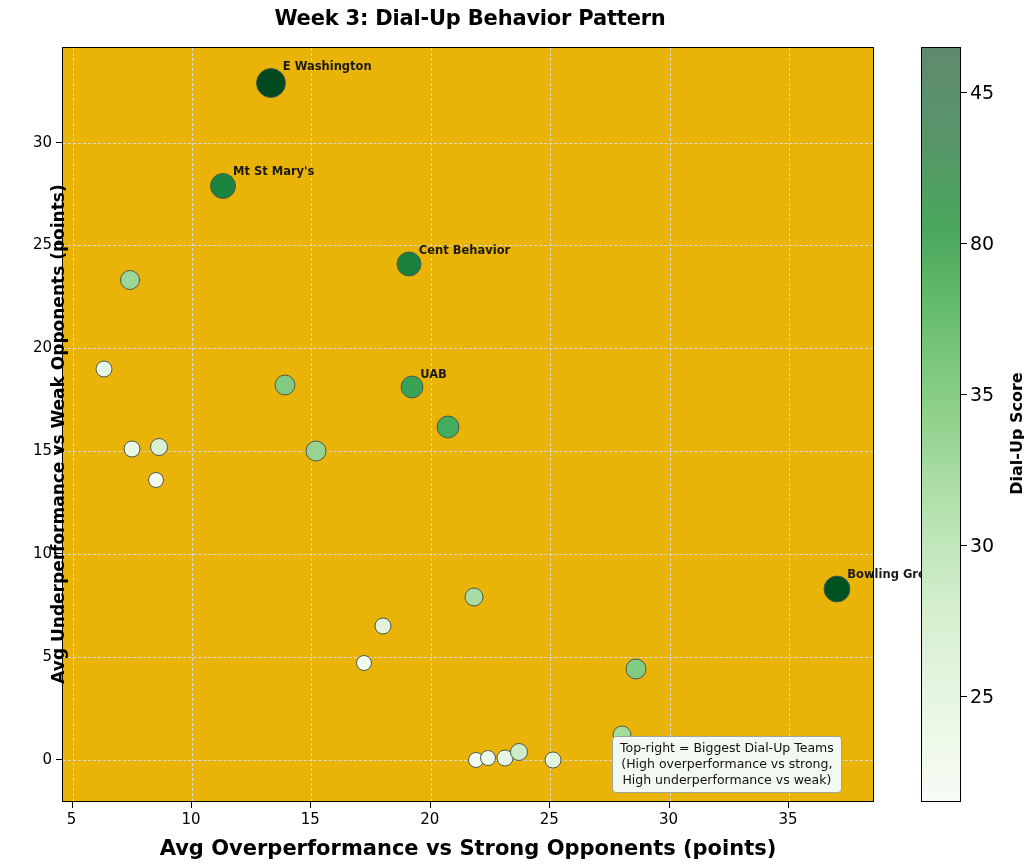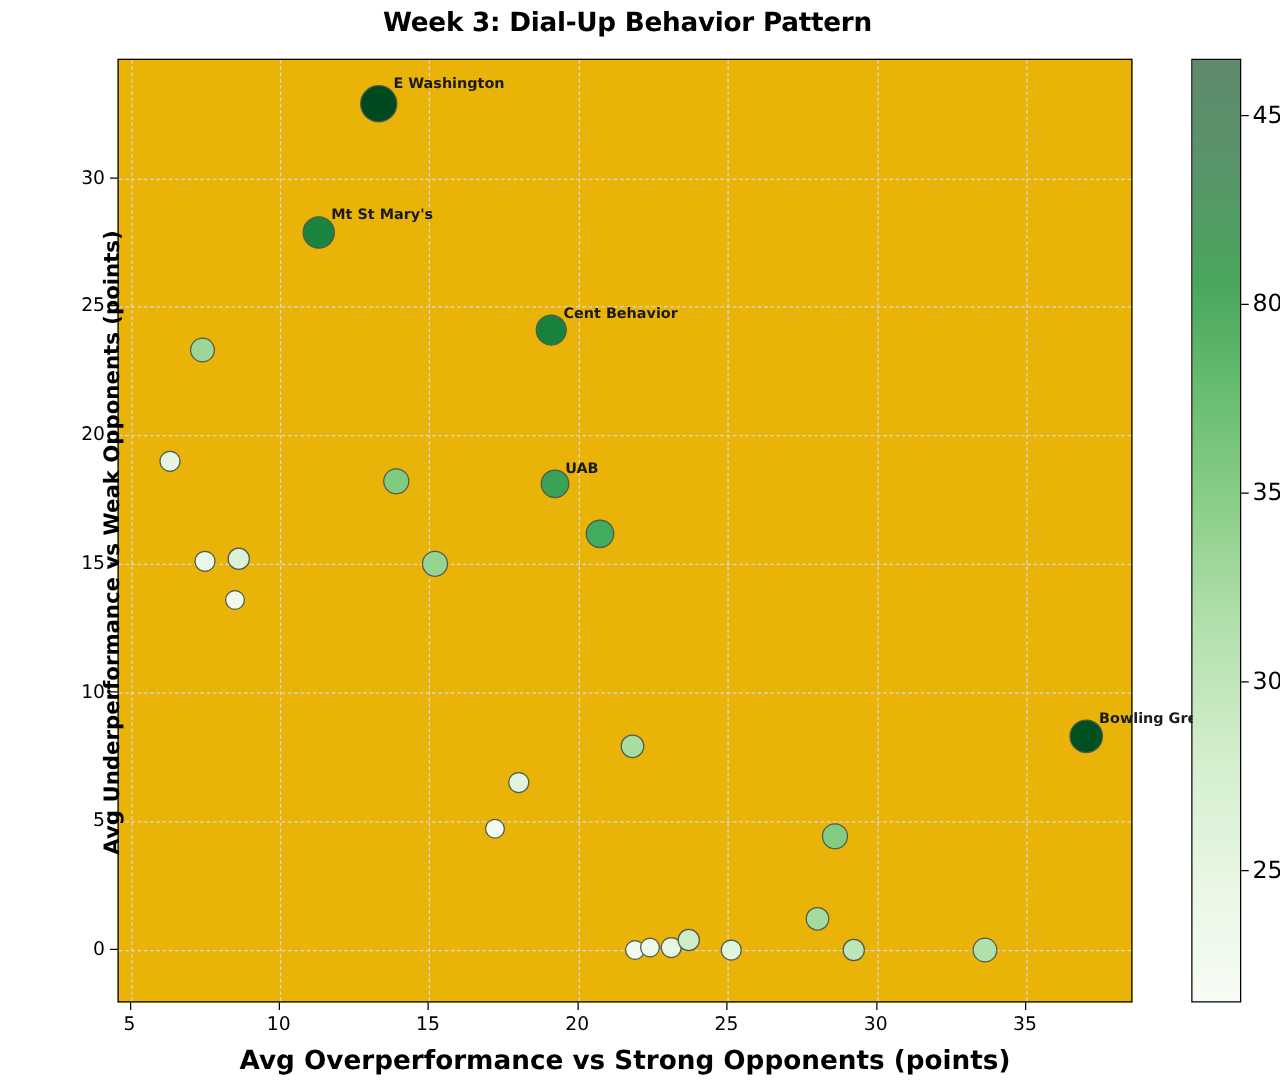--- a/index.html
+++ b/index.html
@@ -12,21 +12,20 @@
     height: 864px;
     font-family: "DejaVu Sans", sans-serif;
     overflow: hidden;
     position: relative;
   }
   #figure {
     position: absolute;
     left: 0; top: 0;
     width: 980px;
     height: 864px;
-    margin-left: 32px;
   }
   #chart-title {
     position: absolute;
     left: 0;
     top: 6px;
     width: 940px;
     text-align: center;
     font-size: 21px;
     font-weight: bold;
     color: #000000;
@@ -296,20 +295,23 @@
       <div class="ytick-label" style="top: 347.354px; width: 40px; left: 52px; margin-left: -40px;">20</div>
       <div class="ytick-mark" style="top: 244.493px;"></div>
       <div class="ytick-label" style="top: 244.493px; width: 40px; left: 52px; margin-left: -40px;">25</div>
       <div class="ytick-mark" style="top: 141.632px;"></div>
       <div class="ytick-label" style="top: 141.632px; width: 40px; left: 52px; margin-left: -40px;">30</div>
     </div>
 
   <div id="xlabel">Avg Overperformance vs Strong Opponents (points)</div>
   <div id="ylabel">Avg Underperformance vs Weak Opponents (points)</div>
 
+  <div id="annotation-box">Top-right = Biggest Dial-Up Teams
+(High overperformance vs strong,
+High underperformance vs weak)</div>
 
   <div id="colorbar"></div>
   <div id="cb-ticks">
       <div class="cbtick-mark" style="top: 696.3px;"></div>
       <div class="cbtick-label" style="top: 696.3px;">25</div>
       <div class="cbtick-mark" style="top: 545.3px;"></div>
       <div class="cbtick-label" style="top: 545.3px;">30</div>
       <div class="cbtick-mark" style="top: 394.3px;"></div>
       <div class="cbtick-label" style="top: 394.3px;">35</div>
       <div class="cbtick-mark" style="top: 243.3px;"></div>

